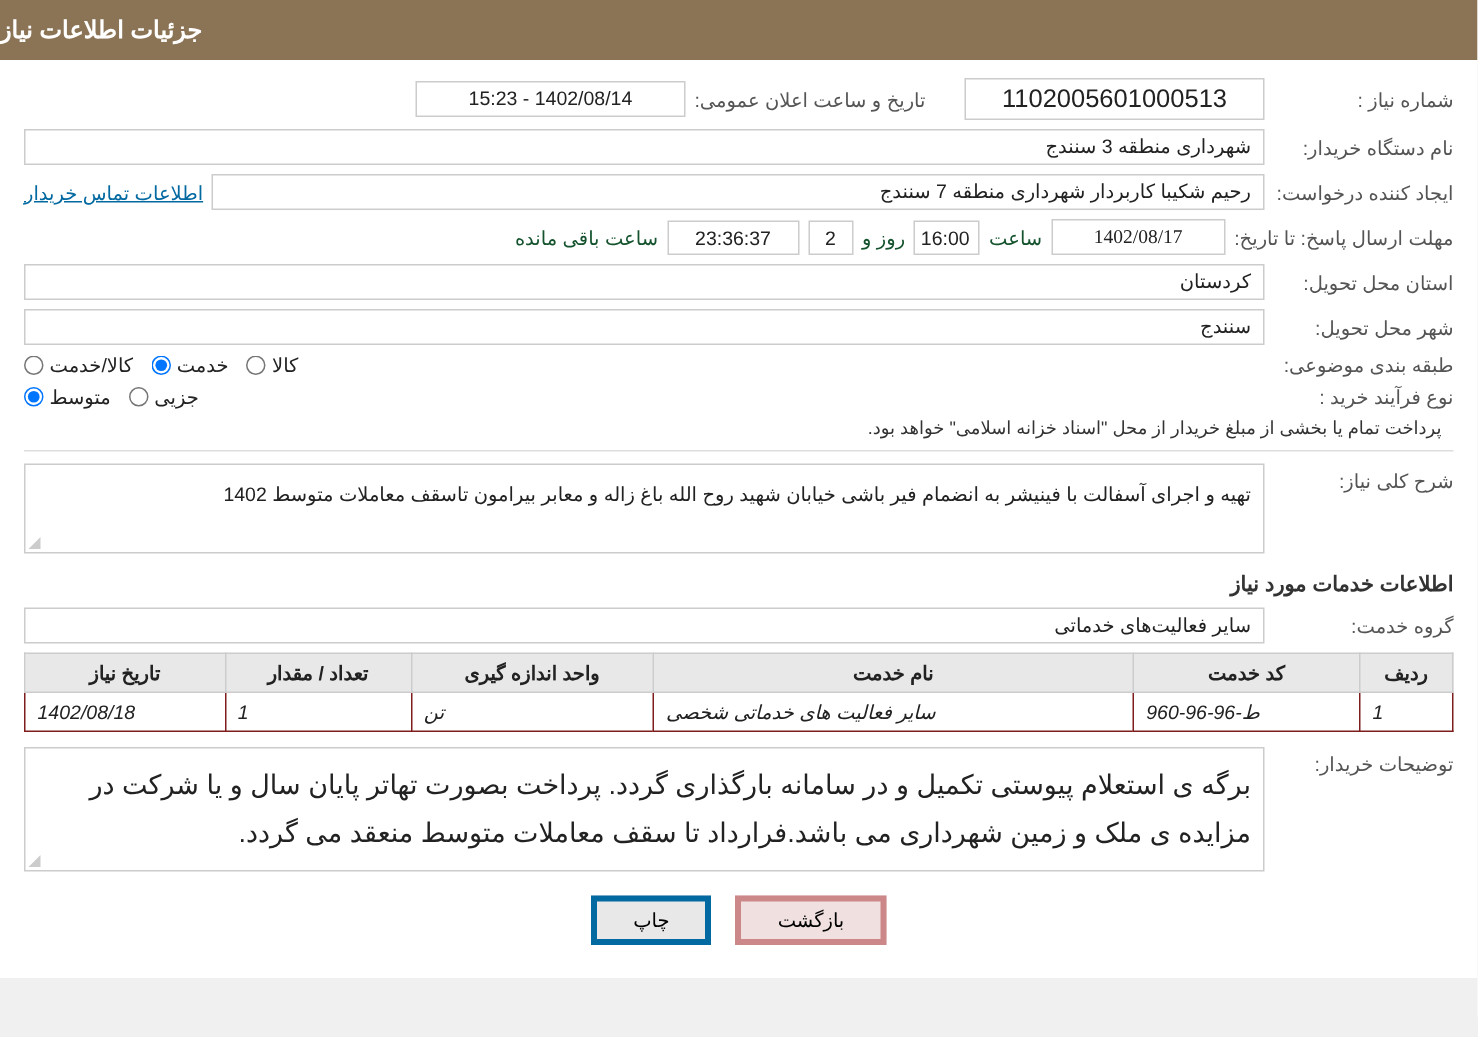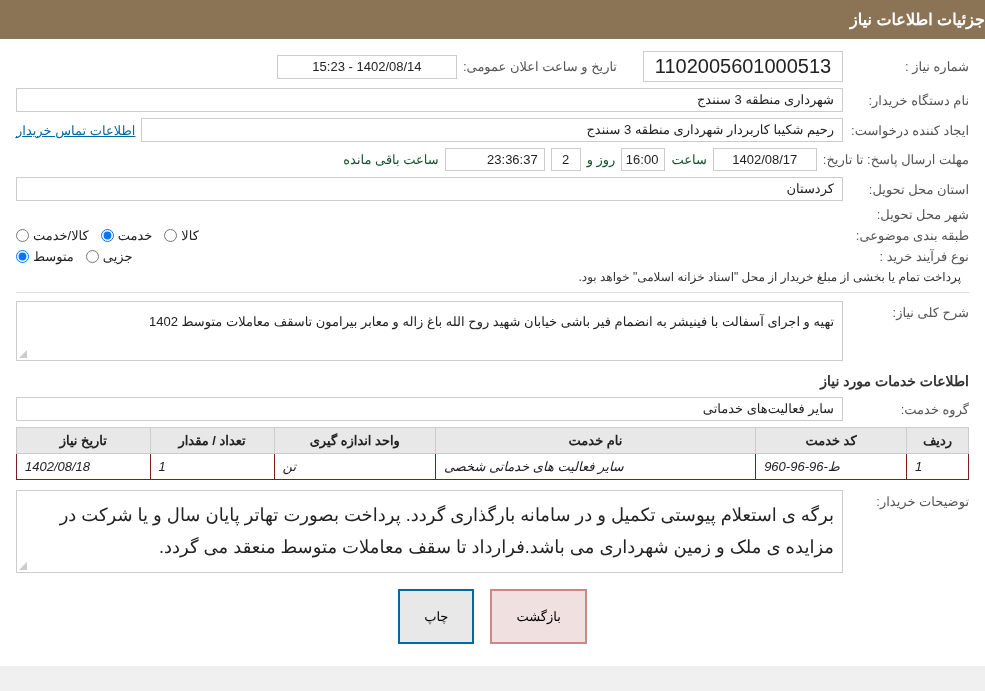--- a/index.html
+++ b/index.html
@@ -11,21 +11,21 @@
       color: #222;
     }
     .page-wrapper {
       max-width: 985px;
       margin: 0 auto;
       background: #fff;
     }
     .header {
       background: #8B7355;
       color: #fff;
-      text-align: right;
+      text-align: left;
       padding: 10px 0;
       font-size: 16px;
       font-weight: bold;
     }
     .main-content {
       padding: 12px 16px;
     }
     .field-row {
       display: flex;
       align-items: center;
@@ -167,24 +167,24 @@
       text-align: right;
       padding-top: 4px;
     }
     .buttons-row {
       display: flex;
       justify-content: center;
       gap: 16px;
       margin: 16px 0 10px 0;
     }
     .btn {
-      padding: 18px 24px;
+      padding: 5px 24px;
       font-size: 13px;
       cursor: pointer;
-      border: 2px solid #0369a1;
+      border: 4px solid #0369a1;
       background: #e8e8e8;
       font-family: Tahoma, Arial, sans-serif;
     }
     .btn-print {
       background: #e8e8e8;
     }
     .btn-back {
       background: #f0e0e0;
       border-color: #c88;
     }
@@ -213,54 +213,55 @@
 
 <div class="page-wrapper">
   <div class="header">
     <span>جزئیات اطلاعات نیاز</span>
   </div>
 
   <div class="main-content content-area">
 
     <div class="field-row">
       <span class="field-label">شماره نیاز :</span>
-      <div class="field-value" style="max-width:200px;text-align:center;font-size:20px;">1102005601000513</div>
+      <div class="field-value" style="max-width:200px;text-align:center;font-size:17px;">1102005601000513</div>
       <span class="field-label" style="margin-right:20px;">تاریخ و ساعت اعلان عمومی:</span>
       <div class="field-value" style="max-width:180px;text-align:center;">1402/08/14 - 15:23</div>
     </div>
 
     <div class="field-row">
       <span class="field-label">نام دستگاه خریدار:</span>
       <div class="field-value">شهرداری منطقه 3 سنندج</div>
     </div>
 
     <div class="field-row">
       <span class="field-label">ایجاد کننده درخواست:</span>
-      <div class="field-value">رحیم شکیبا کاربردار شهرداری منطقه 3 سنندج</div>
+      <div class="field-value">رحیم شکیبا کاربردار شهرداری منطقه 7 سنندج</div>
       <span class="link-style">اطلاعات تماس خریدار</span>
     </div>
 
     <div class="date-time-row">
       <span class="field-label">مهلت ارسال پاسخ: تا تاریخ:</span>
-      <div class="small-box" style="width:104px;">1402/08/17</div>
+      <div class="small-box" style="width:116px;font-family:Liberation Serif, serif;">1402/08/17</div>
       <span class="inline-label">ساعت</span>
       <div class="small-box" style="width:44px;">16:00</div>
       <span class="inline-label">روز و</span>
       <div class="small-box" style="width:30px;">2</div>
-      <div class="small-box" style="width:100px;text-align:right;">23:36:37</div>
+      <div class="small-box" style="width:88px;">23:36:37</div>
       <span class="inline-label">ساعت باقی مانده</span>
     </div>
 
     <div class="field-row">
       <span class="field-label">استان محل تحویل:</span>
       <div class="field-value">کردستان</div>
     </div>
 
     <div class="field-row">
       <span class="field-label">شهر محل تحویل:</span>
+      <div class="field-value">سنندج</div>
     </div>
 
     <div class="field-row">
       <span class="field-label">طبقه بندی موضوعی:</span>
       <div class="radio-group">
         <div class="radio-item">
           <span>کالا</span>
           <input type="radio" name="category" style="">
         </div>
         <div class="radio-item">

